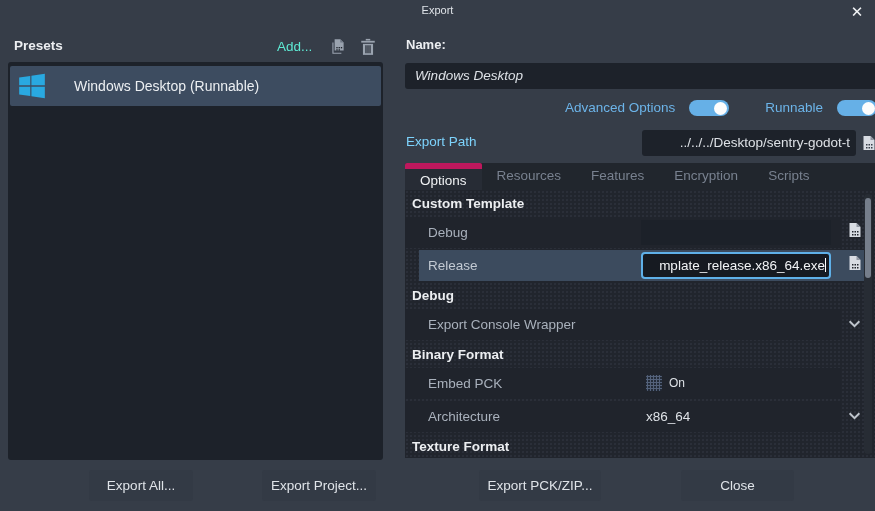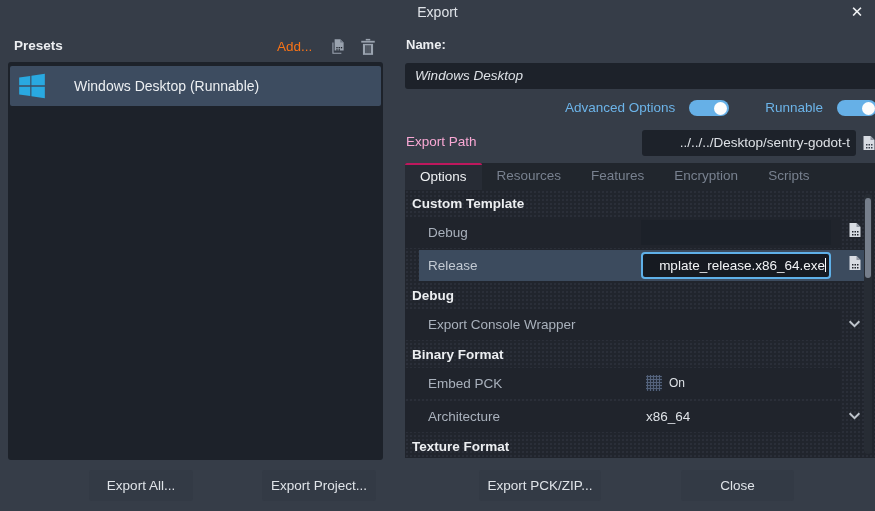--- a/index.html
+++ b/index.html
@@ -9,28 +9,28 @@
     background:#363d48;
     color:#e3e6ea;
     position:relative;
     overflow:hidden;
     font-size:13px;
   }
   .dialog { position:absolute; inset:0; }
 
   
   .title { position:absolute; top:4px; left:0; right:0; text-align:center;
-           font-size:14px; color:#dfe3e8; }
+           font-size:11px; color:#dfe3e8; }
   .close-btn { position:absolute; top:2px; right:8px; width:20px; height:20px;
            color:#f2f4f6; font-size:15px; line-height:20px; text-align:center; cursor:pointer; }
 
   
   .presets-header { position:absolute; top:38px; left:14px; font-weight:bold;
            font-size:13.5px; color:#eceef1; }
-  .add-link { position:absolute; top:39px; left:277px; color:#f97316; font-size:13.5px; cursor:pointer; }
+  .add-link { position:absolute; top:39px; left:277px; color:#5eead4; font-size:13.5px; cursor:pointer; }
   .icon-btn { position:absolute; top:38px; width:18px; height:18px; cursor:pointer; }
   .icon-btn svg { width:100%; height:100%; }
   .copy-btn { left:329px; }
   .trash-btn { left:359px; }
 
   .preset-list { position:absolute; left:8px; top:62px; width:375px; height:398px;
            background:#1d222a; border-radius:3px; }
   .preset-item { position:absolute; left:2px; right:2px; top:4px; height:40px;
            background:#3d4c60; border-radius:2px; display:flex; align-items:center;
            gap:28px; padding-left:8px; cursor:pointer; }
@@ -46,33 +46,33 @@
 
   .toggle-row { position:absolute; top:100px; right:0; height:22px; display:flex;
            align-items:flex-start; gap:14px; }
   .blue-label { color:#6cb4e9; font-size:13.5px; }
   .toggle { width:40px; height:16px; border-radius:8px; background:#66b0e7;
            position:relative; cursor:pointer; }
   .toggle .knob { position:absolute; right:2px; top:1.5px; width:13px; height:13px;
            border-radius:50%; background:#fdfdfd; }
   .toggle-gap { width:8px; }
 
-  .path-label { position:absolute; top:134px; left:1px; color:#f9a8d4; font-size:13.5px; }
+  .path-label { position:absolute; top:134px; left:1px; color:#7dd3fc; font-size:13.5px; }
   .path-field { position:absolute; top:130px; left:237px; width:214px; height:26px;
            background:#1d222a; border-radius:3px; color:#dde1e6; line-height:26px;
            text-align:right; padding-right:6px; font-size:13.5px; overflow:hidden;
            white-space:nowrap; cursor:text; }
   .path-browse { position:absolute; top:132px; left:456px; width:17px; height:22px; cursor:pointer; }
   .path-browse svg { width:16px; height:16px; margin-top:3px; }
 
   
   .tabbar { position:absolute; top:163px; left:0; width:472px; height:27px;
            background:#21262d; display:flex; border-radius:2px 2px 0 0; }
   .tab { padding:0 15px; line-height:25px; color:#78818f; font-size:13.5px; cursor:pointer; }
-  .tab.active { background:#272c35; border-top:2px solid #be185d; color:#f0f2f4;
+  .tab.active { background:#272c35; border-top:6px solid #be185d; color:#f0f2f4;
            line-height:23px; border-radius:2px 2px 0 0; }
 
   
   .content { position:absolute; top:190px; left:0; width:472px; height:268px;
            background:#21252d; overflow:hidden;
            background-image:radial-gradient(rgba(160,178,208,0.07) 1px, transparent 1.2px);
            background-size:4px 4px; }
   .sec-header { height:26px; line-height:28px; padding-left:7px; font-weight:bold;
            font-size:13.5px; color:#eceef1; }
   .prop-row { height:33px; position:relative; }

